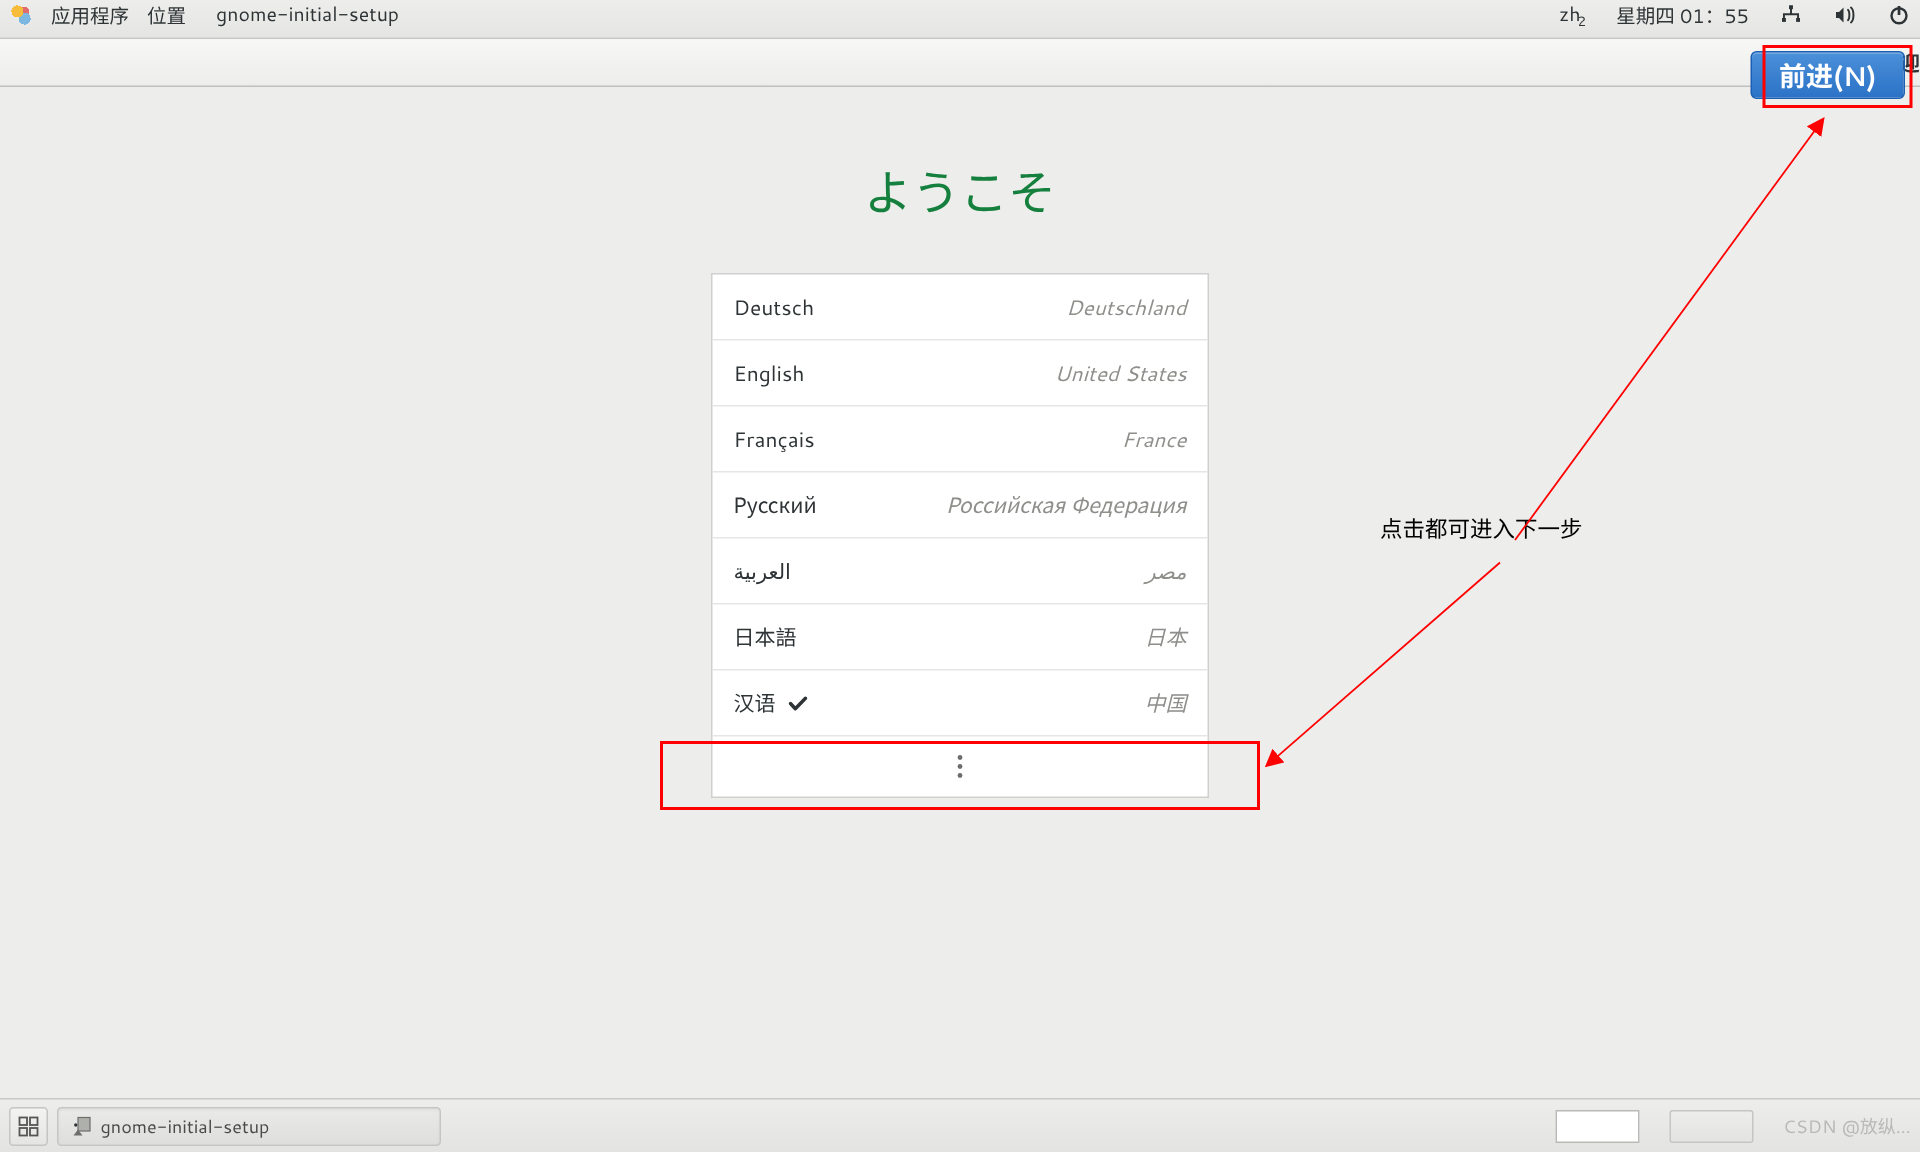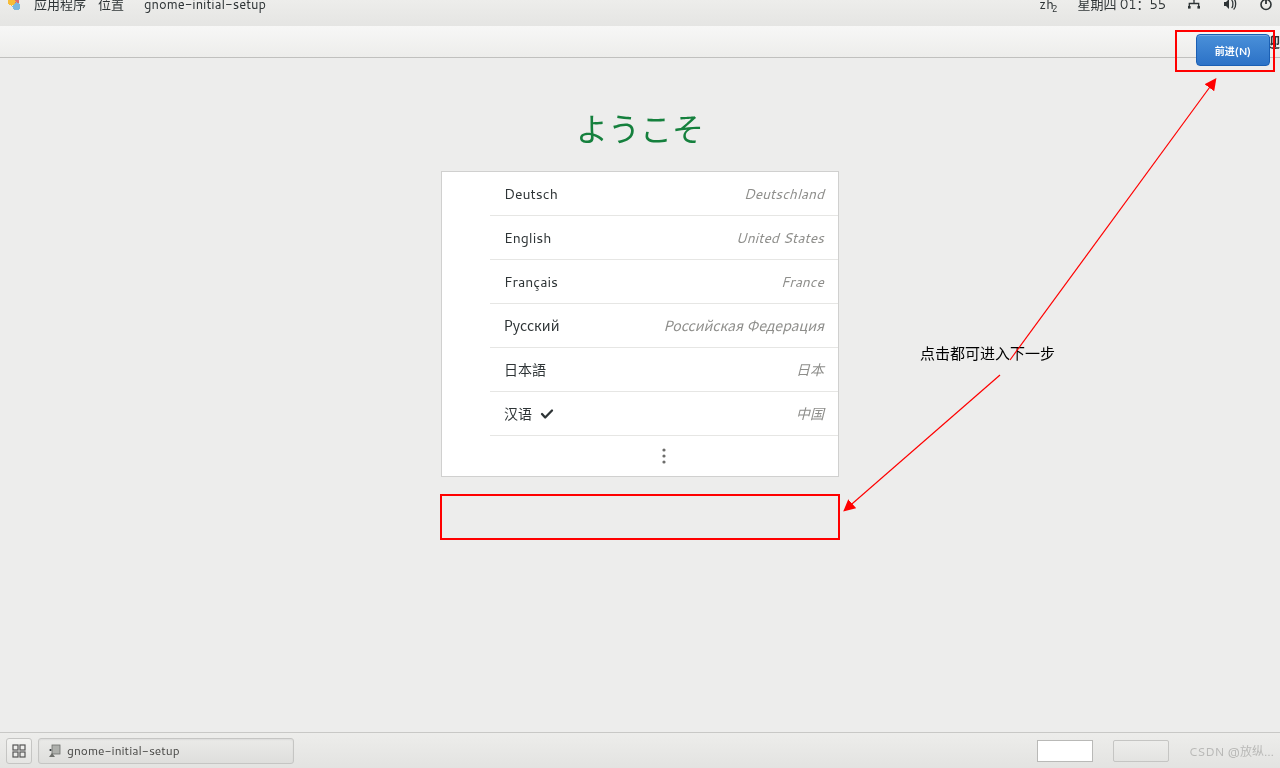--- a/index.html
+++ b/index.html
@@ -1,36 +1,36 @@
 <!DOCTYPE html>
 <html><head>
 <meta charset="utf-8">
 <style>
   * { box-sizing: border-box; }
   html, body { margin:0; padding:0; width:1280px; height:768px; font-family:"Cantarell","Noto Sans CJK SC","Microsoft YaHei",sans-serif; font-size:13px; color:#2e3436; background:#ededec; overflow:hidden; position:relative; }
   
-  .top-panel { position:absolute; top:0; left:0; right:0; height:26px; background:linear-gradient(#ededeb,#e5e5e3); border-bottom:1px solid #c8c8c6; display:flex; align-items:flex-end; padding:13px 6px; }
+  .top-panel { position:absolute; top:0; left:0; right:0; height:26px; background:linear-gradient(#ededeb,#e5e5e3); border-bottom:1px solid #c8c8c6; display:flex; align-items:flex-start; padding:0 6px; }
   .top-left { display:flex; align-items:center; gap:12px; }
   .top-left .app-icon { width:16px; height:16px; display:inline-block; border-radius:2px; background:
     radial-gradient(circle at 35% 35%, #f7bd3a 0 4px, transparent 4px),
     radial-gradient(circle at 65% 65%, #7bb7e0 0 4px, transparent 4px),
     radial-gradient(circle at 65% 35%, #e06c6c 0 3px, transparent 3px); }
   .menu-item { color:#2e3436; }
   .top-right { margin-left:auto; display:flex; align-items:center; gap:20px; color:#2e3436; }
   .top-right .sub { font-size:9px; position:relative; top:3px; margin-left:-2px; }
   .icon { width:16px; height:16px; display:inline-flex; align-items:center; justify-content:center; }
   
   .header-bar { position:absolute; top:26px; left:0; right:0; height:32px; background:linear-gradient(#f7f7f6,#ededeb); border-bottom:1px solid #c0c0be; display:flex; align-items:center; justify-content:flex-end; }
   .header-title { font-weight:600; font-size:14px; color:#2e3436; }
-  .next-btn { position:absolute; right:10px; top:8px; height:32px; padding:0 18px; border:1px solid #1a5fb4; border-radius:4px; background:linear-gradient(#4a90d9,#2c72c7); color:#fff; font-weight:600; font-size:10px; display:flex; align-items:center; box-shadow:inset 0 1px 0 rgba(255,255,255,.25); }
+  .next-btn { position:absolute; right:10px; top:8px; height:32px; padding:0 18px; border:1px solid #1a5fb4; border-radius:4px; background:linear-gradient(#4a90d9,#2c72c7); color:#fff; font-weight:600; font-size:18px; display:flex; align-items:center; box-shadow:inset 0 1px 0 rgba(255,255,255,.25); }
   .red-box-next { position:absolute; right:5px; top:30px; width:100px; height:42px; border:2px solid #ff0000; pointer-events:none; }
   
   .content { position:absolute; top:74px; left:0; right:0; bottom:36px; background:#ededec; }
   .welcome { position:absolute; left:0; right:0; top:30px; text-align:center; font-size:32px; color:#15803d; font-family:"Noto Sans CJK JP","Hiragino Kaku Gothic Pro",serif; }
-  .lang-list { position:absolute; top:97px; left:50%; transform:translateX(-50%); width:398px; background:#fff; border:1px solid #d0d0cf;padding-left:48px; }
+  .lang-list { position:absolute; top:108px; left:50%; transform:translateX(-50%); width:332px; background:#fff; border:1px solid #d0d0cf; }
   .lang-row { height:44px; border-bottom:1px solid #e6e6e4; display:flex; align-items:center; padding:0 14px; justify-content:space-between; cursor:default; }
   .lang-row:last-child { border-bottom:none; }
   .lang-row .lname { color:#2e3436; font-size:14px; display:flex; gap:8px; align-items:center;}
   .lang-row .lcountry { color:#8e8e8b; font-size:14px;font-style:italic; }
   .more-row { height:40px; display:flex; align-items:center; justify-content:center; color:#6d6d6b; }
   .more-dots { font-size:18px; line-height:0; letter-spacing:1px; color:#6d6d6b; }
   .check { font-size:12px; color:#2e3436; }
   .red-box-lang { position:absolute; top:420px; left:50%; transform:translateX(-50%); width:400px; height:46px; border:2px solid #ff0000; pointer-events:none; }
   
   .annot { position:absolute; color:#000000; font-size:15px; top:268px; left:920px; }
@@ -105,20 +105,24 @@
     </div>
     <div class="lang-row">
       <span class="lname">Français</span>
       <span class="lcountry">France</span>
     </div>
     <div class="lang-row">
       <span class="lname">Русский</span>
       <span class="lcountry">Российская Федерация</span>
     </div>
     <div class="lang-row">
+      <span class="lname">العربية</span>
+      <span class="lcountry">مصر</span>
+    </div>
+    <div class="lang-row">
       <span class="lname">日本語</span>
       <span class="lcountry">日本</span>
     </div>
     <div class="lang-row">
       <span class="lname">
         <span>汉语</span>
         <span class="check">
           <svg width="14" height="14" viewBox="0 0 14 14">
               <path d="M2 7l3.2 3.5L12 3.5" stroke="#2e3436" stroke-width="2.3" fill="none" stroke-linecap="round" stroke-linejoin="round"></path>
             </svg>

